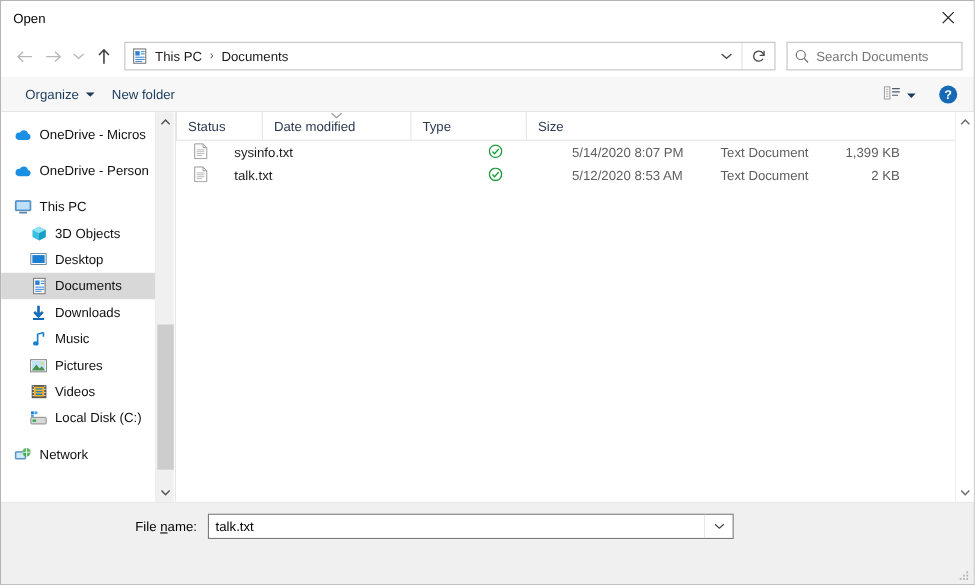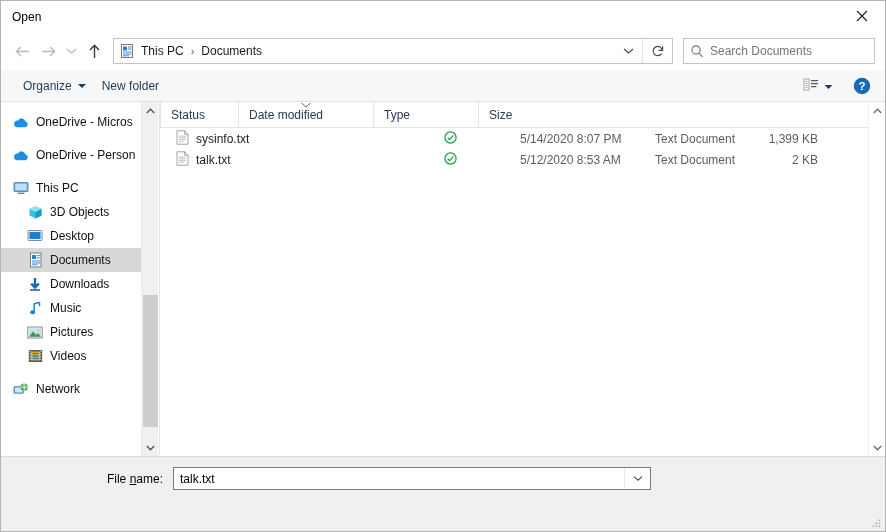--- a/index.html
+++ b/index.html
@@ -75,21 +75,21 @@
     display: flex; align-items: center;
   }
   .addr-spacer { flex: 1 1 auto; }
   .addr-chev, .addr-refresh {
     width: 28px; height: 24px;
     display: flex; align-items: center; justify-content: center;
     color: #4a4a4a;
   }
   .addr-refresh { border-left: 1px solid #e2e2e2; width: 30px; }
   .searchbox {
-    width: 192px; height: 26px;
+    width: 160px; height: 26px;
     margin-left: 10px;
     border: 1px solid #c4c4c4;
     background: #ffffff;
     display: flex; align-items: center;
   }
   .search-icon { width: 26px; display: flex; align-items: center; justify-content: center; color: #6f6f6f; }
   .search-ph { color: #767676; font-size: 12px; }
 
   
   .cmdbar {
@@ -200,21 +200,21 @@
     transform: translateX(-50%);
     color: #8a8a8a; font-size: 9px; line-height: 9px;
   }
   .rows { flex: 1 1 auto; overflow: hidden; }
   .row {
     height: 21px;
     display: flex; align-items: center;
     font-size: 12px; color: #1c1c1c;
   }
   .cell { display: flex; align-items: center; padding-left: 10px; white-space: nowrap; overflow: hidden; }
-  .cell.name { padding-left: 16px; gap: 7px; }
+  .cell.name { padding-left: 16px; gap: 24px; }
   .cell.status { justify-content: flex-start; padding-left: 12px; }
   .cell.size { justify-content: flex-end; padding-right: 18px; color: #5e5e5e; }
   .cell.date, .cell.type { color: #5e5e5e; }
 
   
   .w-name   { width: 272px; min-width: 272px; }
   .w-status { width: 78px;  min-width: 78px; }
   .w-date   { width: 135px; min-width: 135px; }
   .w-type   { width: 105px; min-width: 105px; }
   .w-size   { width: 86px;  min-width: 86px; }
@@ -223,21 +223,21 @@
   .footer {
     height: 74px; min-height: 74px;
     background: #f0f0f0;
     position: relative;
   }
   .fn-row {
     display: flex; align-items: center;
     padding-top: 10px;
   }
   .fn-label {
-    width: 172px;
+    width: 188px;
     text-align: right;
     padding-right: 10px;
     font-size: 12px; color: #000;
   }
   .fn-input {
     width: 478px; height: 23px;
     border: 1px solid #7a7a7a;
     background: #ffffff;
     display: flex; align-items: center;
     font-size: 12px;
@@ -465,20 +465,32 @@
           <svg width="15" height="14" viewBox="0 0 15 14">
             <rect x="0.8" y="1" width="13.4" height="12" fill="#5a5a5a"></rect>
             <rect x="2.8" y="2.6" width="9.4" height="8.8" fill="#f0b429"></rect>
             <path d="M4.5 4.5h6M4.5 7h6M4.5 9.4h6" stroke="#2a7fc4" stroke-width="1.3"></path>
             <path d="M1.6 2.2h1.2M1.6 5h1.2M1.6 7.8h1.2M1.6 10.6h1.2M12.2 2.2h1.2M12.2 5h1.2M12.2 7.8h1.2M12.2 10.6h1.2" stroke="#e8e8e8" stroke-width="1"></path>
           </svg>
         </span>
         <span>Videos</span>
       </div>
 
+      <div class="side-item indent1">
+        <span class="side-icon">
+          <svg width="16" height="14" viewBox="0 0 16 14">
+            <rect x="1" y="6.4" width="14" height="6" rx="0.8" fill="#d8d8d8" stroke="#8a8a8a" stroke-width="0.9"></rect>
+            <rect x="2.6" y="8.4" width="3.2" height="2" fill="#2aa84a"></rect>
+            <rect x="1.2" y="1" width="2.6" height="2.6" fill="#1b7fd4"></rect>
+            <rect x="4.4" y="1" width="2.6" height="2.6" fill="#4aa3e8"></rect>
+            <rect x="1.2" y="4" width="2.6" height="2" fill="#4aa3e8"></rect>
+          </svg>
+        </span>
+        <span>Local Disk (C:)</span>
+      </div>
 
       <div class="side-gap"></div>
 
       <div class="side-item">
         <span class="side-icon">
           <svg width="17" height="15" viewBox="0 0 17 15">
             <rect x="1" y="4.5" width="10" height="7" rx="0.6" fill="#4aa3e8" stroke="#5b85a8" stroke-width="0.9"></rect>
             <rect x="2" y="5.4" width="8" height="5.2" fill="#cfe8f8"></rect>
             <circle cx="11.8" cy="5" r="4" fill="#3fa94a" opacity="0.85"></circle>
             <path d="M7.8 5h8M11.8 1v8" stroke="#ffffff" stroke-width="0.8"></path>

